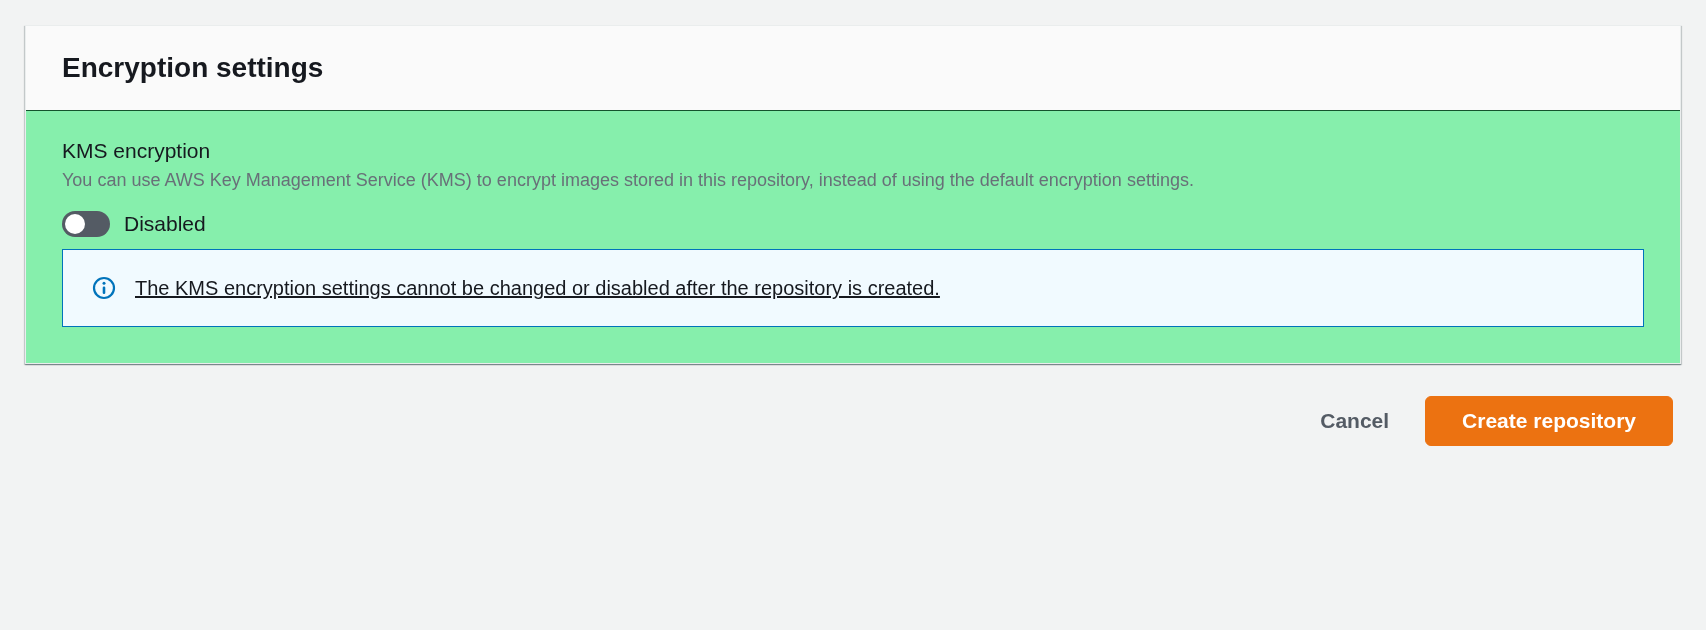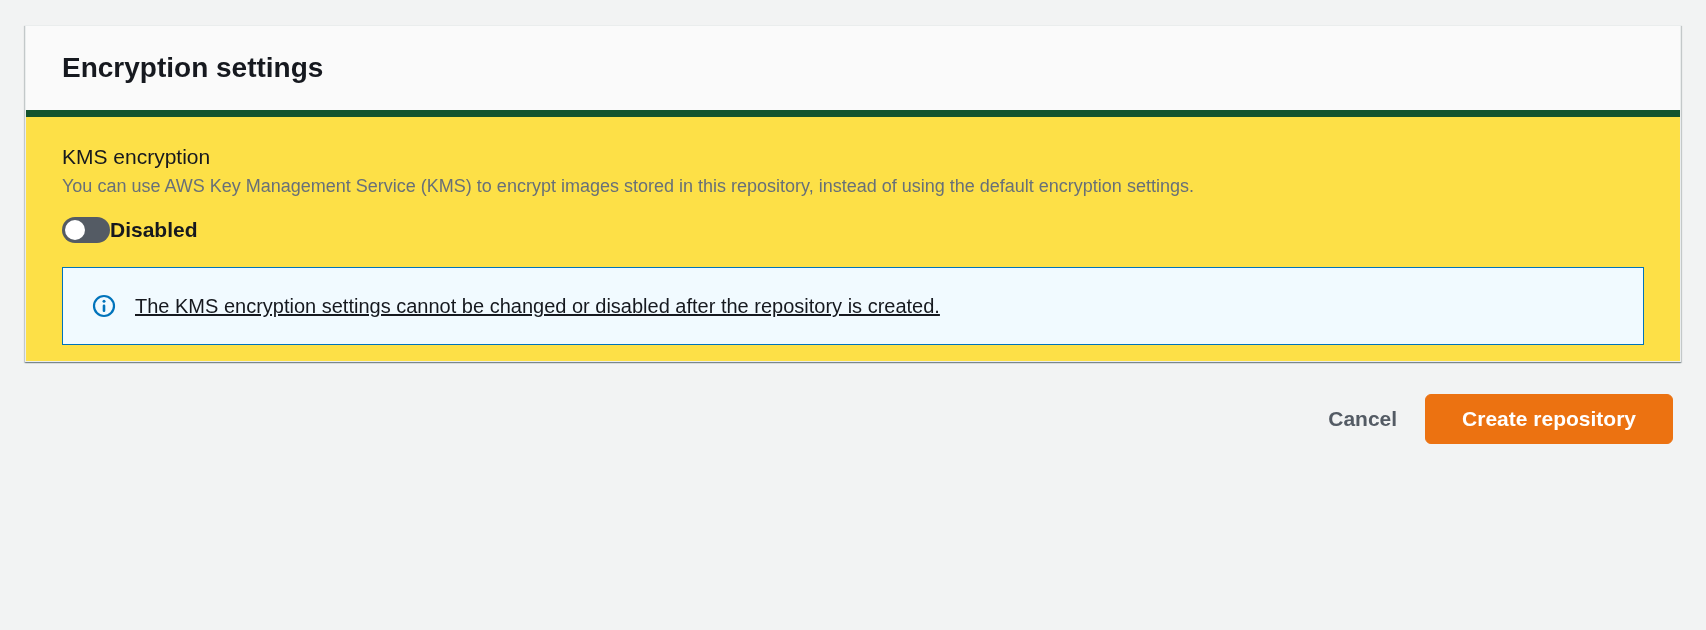--- a/index.html
+++ b/index.html
@@ -15,50 +15,50 @@
       padding: 25px 25px 0 25px;
       color: #16191f;
     }
     .panel {
       background: #ffffff;
       border: 1px solid #eaeded;
       box-shadow: 0 1px 1px 0 rgba(0,28,36,0.3), 1px 1px 1px 0 rgba(0,28,36,0.15), -1px 1px 1px 0 rgba(0,28,36,0.15);
     }
     .panel-header {
       padding: 24px 36px;
-      border-bottom: 7px solid #14532d;
+      border-bottom: 1px solid #14532d;
       background: #fafafa;
     }
     .panel-title {
       font-size: 28px;
       font-weight: 700;
       color: #16191f;
       line-height: 1.3;
     }
     .panel-body {
-      padding: 28px 36px 16px 36px;
-      background: #fde047;
+      padding: 28px 36px 36px 36px;
+      background: #86efac;
     }
     .field-label {
       font-size: 21px;
       font-weight: 400;
       color: #16191f;
       margin-bottom: 4px;
     }
     .field-description {
       font-size: 18px;
       color: #687078;
       line-height: 1.45;
       margin-bottom: 18px;
     }
     .toggle-row {
       display: flex;
       align-items: center;
-      margin-bottom: 24px;
-      font-weight: bold;
+      gap: 14px;
+      margin-bottom: 12px;
     }
     .toggle {
       width: 48px;
       height: 26px;
       background: #545b64;
       border-radius: 13px;
       position: relative;
       cursor: pointer;
       flex-shrink: 0;
     }
@@ -94,21 +94,21 @@
     }
     .info-text {
       font-size: 20px;
       color: #16191f;
       line-height: 1.4;
     }
     .footer-actions {
       display: flex;
       justify-content: flex-end;
       align-items: center;
-      gap: 16px;
+      gap: 24px;
       padding: 32px 8px 0 0;
     }
     .btn-link {
       background: none;
       border: none;
       font-size: 21px;
       font-weight: 700;
       color: #545b64;
       cursor: pointer;
       padding: 10px 12px;

